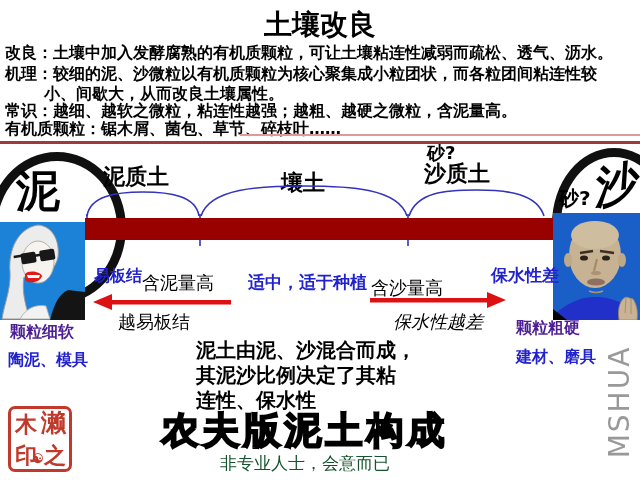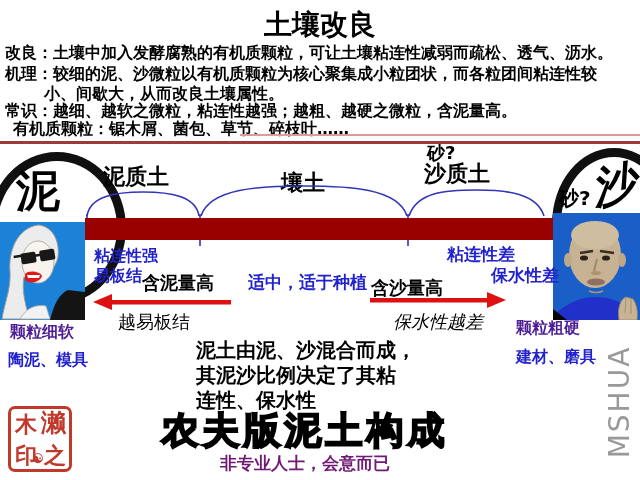--- a/index.html
+++ b/index.html
@@ -6,40 +6,40 @@
   #canvas{
     position:relative;width:640px;height:480px;background:#ffffff;
     font-family:"DejaVu Sans","Liberation Sans",sans-serif;overflow:hidden;
   }
   .abs{position:absolute;white-space:nowrap;}
   .red{color:#cc0000;}
   #title{top:6px;left:0;width:640px;text-align:center;font-size:28px;font-weight:bold;color:#000;}
   .bodyline{font-size:16px;font-weight:bold;color:#000;letter-spacing:0px;}
   .zone-label{font-size:22px;font-weight:bold;color:#000;}
   .prop{font-size:16px;font-weight:bold;color:#2222cc;line-height:20px;}
-  .amount{font-size:18px;font-weight:bold;color:#000;}
+  .amount{font-size:18px;font-weight:normal;color:#000;}
   .sub{font-size:18px;color:#000;}
   .particle{font-size:16px;font-weight:bold;color:#4c1d95;}
   .use{font-size:16px;font-weight:bold;color:#2222cc;}
   #hr-pink{left:240px;top:134px;width:400px;height:2px;background:#dc9a9a;}
   #hr-maroon{left:0px;top:141px;width:640px;height:3px;background:#a03a3a;}
   #left-arc{left:-12px;top:152px;width:120px;height:134px;border:9px solid #101010;border-radius:50%;}
   #right-arc{left:552px;top:148px;width:106px;height:134px;border:9px solid #101010;border-radius:50%;}
   #mud-char{left:16px;top:162px;font-size:44px;font-weight:bold;color:#000;}
   #sand-char{left:592px;top:156px;font-size:44px;font-weight:bold;font-style:italic;color:#000;transform:rotate(-10deg);}
   #sand-alt-right{left:559px;top:185px;font-size:20px;font-weight:bold;color:#000;}
   #sand-alt-top{left:427px;top:141px;font-size:18px;font-weight:bold;color:#000;}
   #soil-bar{left:85px;top:218px;width:468px;height:22px;background:#990000;}
   #note{left:196px;top:338px;font-size:20px;font-weight:bold;color:#000;line-height:25px;white-space:nowrap;}
   #big-title{
     left:130px;top:406px;width:350px;text-align:center;
     font-size:37px;font-weight:bold;letter-spacing:4px;
     color:#ffffff;-webkit-text-stroke:2px #000;
   }
-  #subtitle{left:150px;top:452px;width:310px;text-align:center;font-size:17px;font-weight:bold;color:#701a75;}
+  #subtitle{left:150px;top:452px;width:310px;text-align:center;font-size:17px;font-weight:normal;color:#14532d;}
   #watermark{
     left:558px;top:382px;width:130px;height:40px;text-align:center;
     transform:rotate(-90deg);font-size:28px;letter-spacing:2px;color:#999999;
   }
   #seal{
     left:8px;top:406px;width:58px;height:60px;border:3px solid #c0392b;border-radius:7px;
     color:#c0392b;font-family:"DejaVu Serif","Liberation Serif",serif;font-weight:bold;
   }
   #seal .sc{position:absolute;font-size:22px;line-height:22px;}
   #seal .c1{left:4px;top:4px;}
@@ -51,21 +51,21 @@
 </head>
 <body>
 
 <div id="canvas">
 
   <div class="abs bodyline" style="left:5px;top:43px;">改良：土壤中加入发酵腐熟的有机质颗粒，可让土壤粘连性减弱而疏松、透气、沥水。</div>
   <div id="title" class="abs">土壤改良</div>
   <div class="abs bodyline" style="left:5px;top:64px;">机理：较细的泥、沙微粒以有机质颗粒为核心聚集成小粒团状，而各粒团间粘连性较</div>
   <div class="abs bodyline" style="left:44px;top:84px;">小、间歇大，从而改良土壤属性。</div>
   <div class="abs bodyline red" style="left:5px;top:101px;">常识：越细、越软之微粒，粘连性越强；越粗、越硬之微粒，含泥量高。</div>
-  <div class="abs bodyline" style="left:5px;top:119px;margin-left:8px;">有机质颗粒：锯木屑、菌包、草节、碎枝叶……</div>
+  <div class="abs bodyline" style="left:5px;top:119px;">有机质颗粒：锯木屑、菌包、草节、碎枝叶……</div>
 
   <div id="hr-pink" class="abs"></div>
   <div id="hr-maroon" class="abs"></div>
 
   <div id="left-arc" class="abs"></div>
   <div id="right-arc" class="abs"></div>
   <div id="mud-char" class="abs">泥</div>
   <div id="sand-char" class="abs">沙</div>
   <div id="sand-alt-right" class="abs">砂?</div>
   <div id="sand-alt-top" class="abs">砂?</div>
@@ -116,24 +116,22 @@
     <path d="M44,46 L41,58" stroke="#a08a68" stroke-width="2" fill="none"></path>
     <ellipse cx="43" cy="60" rx="5" ry="2" fill="#ab9372"></ellipse>
     <ellipse cx="43" cy="69" rx="9" ry="3.6" fill="#8f6f5f"></ellipse>
     <path d="M36,78 Q43,81 50,78" stroke="#ab9372" stroke-width="1.5" fill="none"></path>
     <path d="M4,107 L4,99 C18,88 30,84 42,84 C58,84 72,90 83,100 L83,107 Z" fill="#2030c8"></path>
     <path d="M66,107 C64,94 68,86 73,84 L80,86 C84,92 85,99 84,107 Z" fill="#c9b394" stroke="#9a8666" stroke-width="0.8"></path>
     <path d="M73,85 L72,100 M78,86 L78,101" stroke="#9a8666" stroke-width="0.8" fill="none"></path>
     <path d="M0,107 L0,96 L14,107 Z" fill="#050505"></path>
   </svg>
 
-  <div class="abs prop" style="left:94px;top:246px;">粘连性强</div>
   <div class="abs prop" style="left:94px;top:266px;">易板结</div>
   <div class="abs prop" style="left:248px;top:272px;font-size:17px;">适中，适于种植</div>
-  <div class="abs prop" style="left:447px;top:244px;font-size:17px;">粘连性差</div>
   <div class="abs prop" style="left:447px;top:265px;font-size:17px;margin-left:44px;">保水性差</div>
 
   <div class="abs amount" style="left:142px;top:271px;">含泥量高</div>
   <div class="abs amount" style="left:371px;top:276px;">含沙量高</div>
 
   <svg class="abs" style="left:93px;top:294px;" width="140" height="16" viewBox="0 0 140 16">
     <rect x="17" y="6" width="121" height="4.5" fill="#dd1111"></rect>
     <polygon points="19,0 0,8 19,16" fill="#dd1111"></polygon>
   </svg>
   <svg class="abs" style="left:368px;top:292px;" width="138" height="16" viewBox="0 0 138 16">

